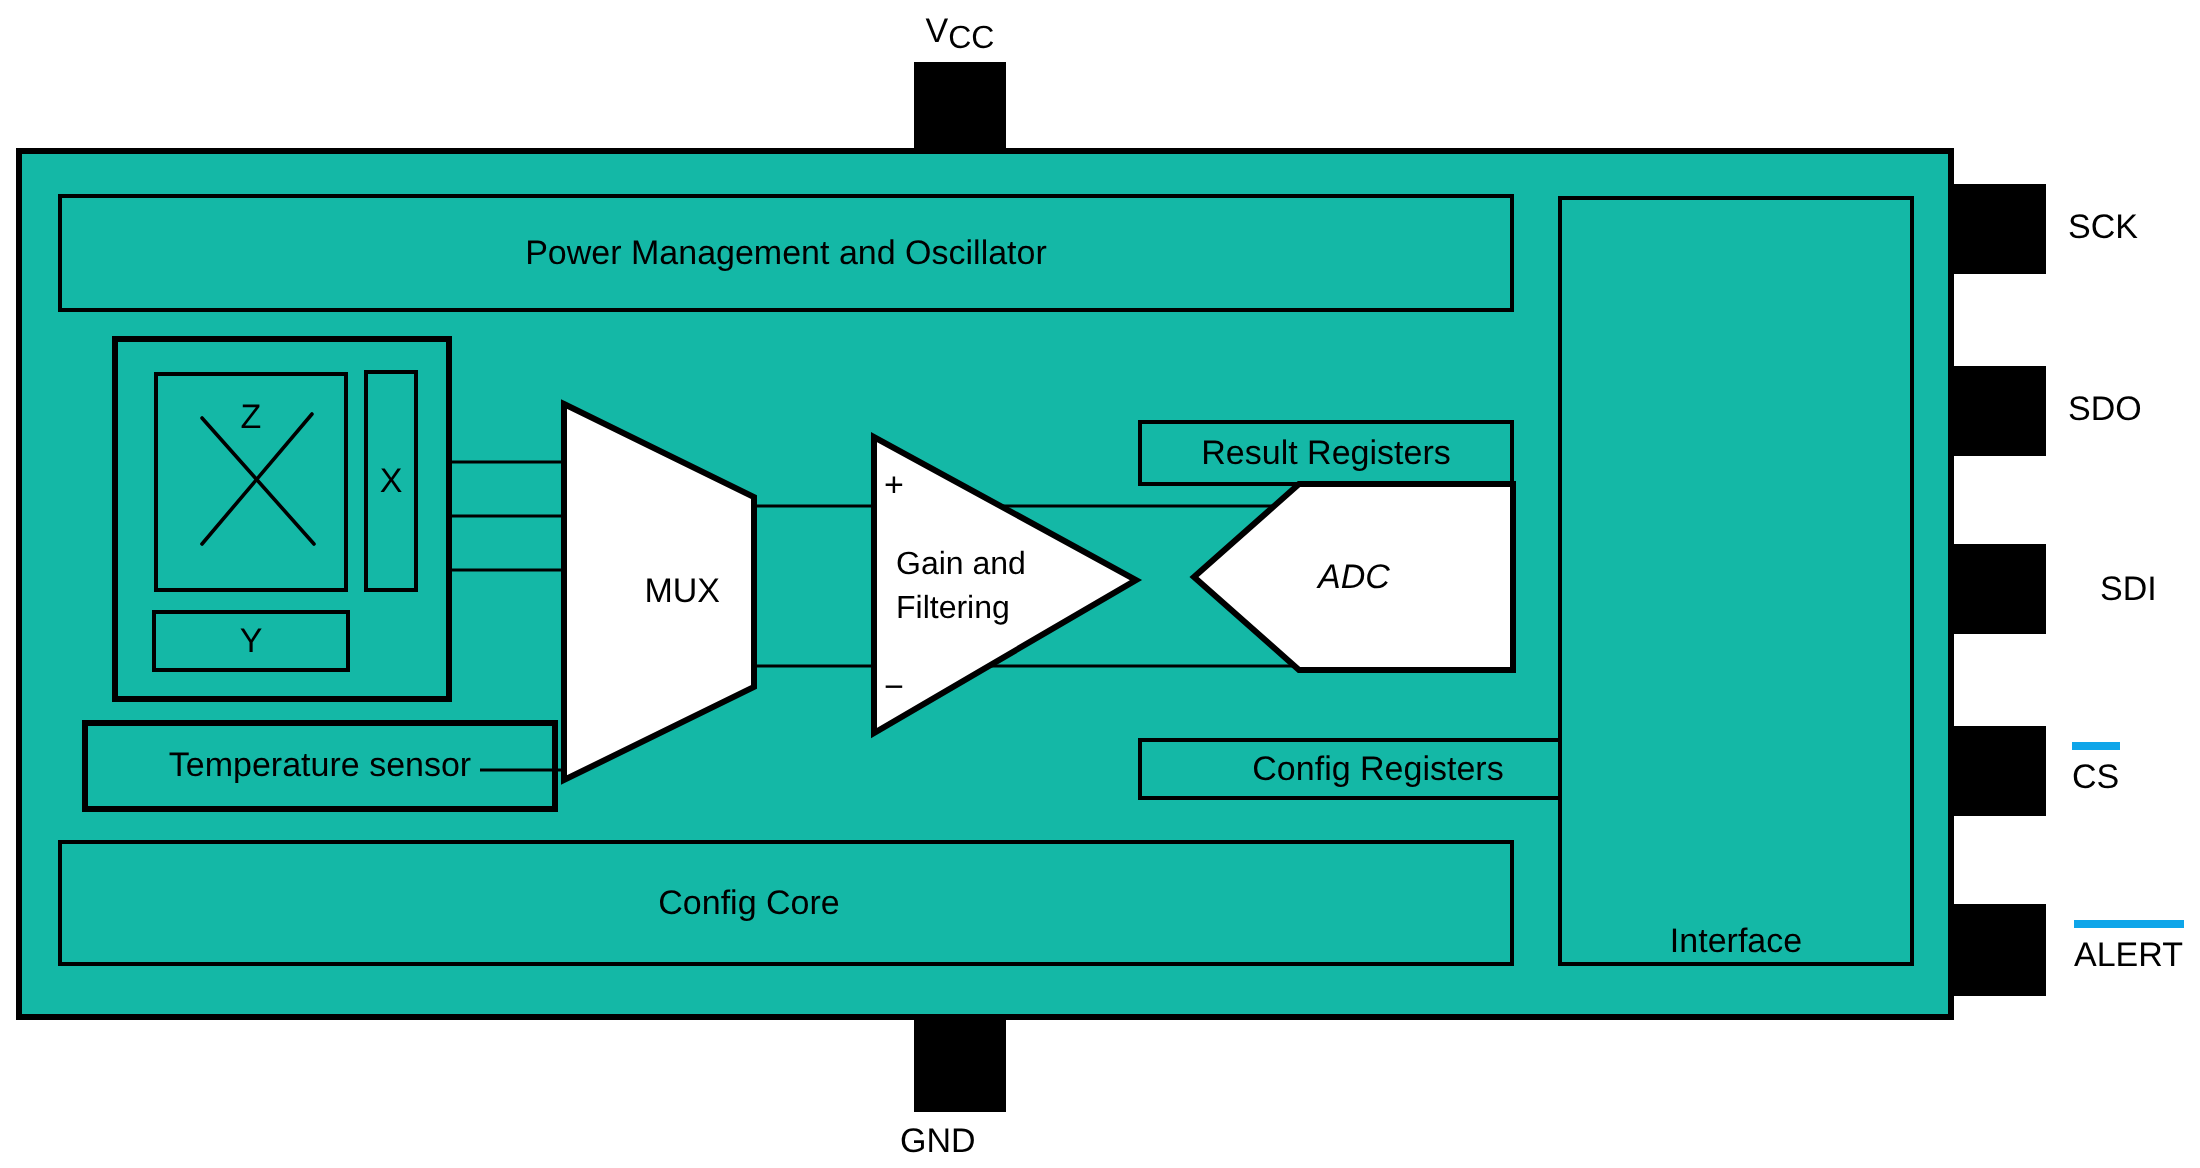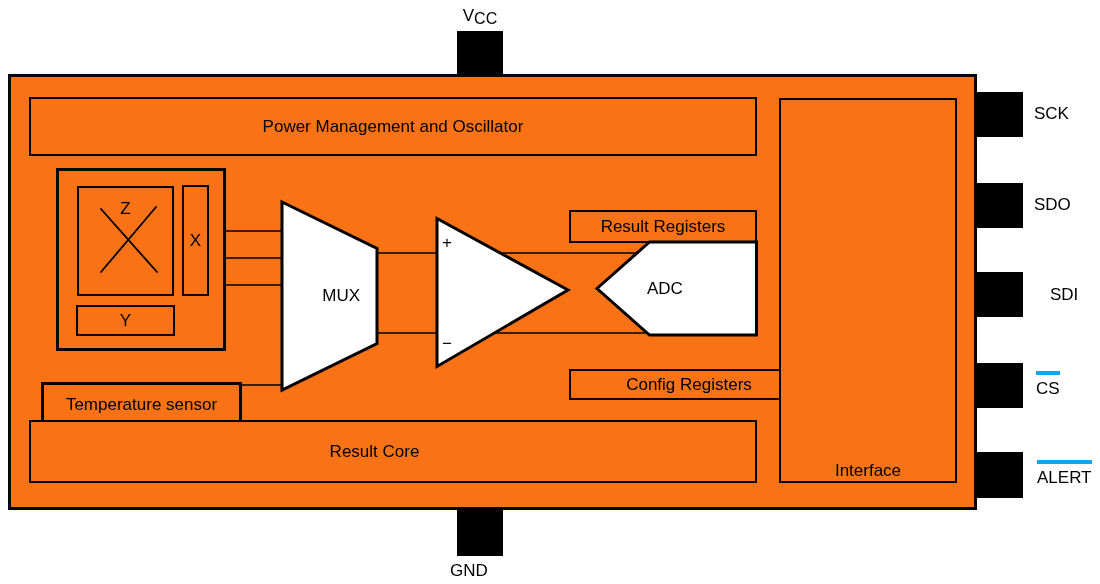--- a/index.html
+++ b/index.html
@@ -9,36 +9,36 @@
     font-family: "Liberation Sans", sans-serif;
     color: #000;
     position: relative;
     overflow: hidden;
   }
   .diagram { position: absolute; left: 0; top: 0; width: 1100px; height: 584px; background: #fff; }
 
   .box {
     position: absolute;
     border: 2px solid #000;
-    background: #f97316;
+    background: #14b8a6;
     display: flex;
     align-items: center;
     justify-content: center;
     font-size: 17px;
     z-index: 1;
     white-space: nowrap;
   }
 
   #chip-outline   { left: 8px;   top: 74px;  width: 969px; height: 436px; border-width: 3px; }
   #pm-box         { left: 29px;  top: 97px;  width: 728px; height: 59px; }
   #sensor-box     { left: 56px;  top: 168px; width: 170px; height: 183px; border-width: 3px; }
   #z-box          { left: 77px;  top: 186px; width: 97px;  height: 110px; }
   #x-box          { left: 182px; top: 185px; width: 27px;  height: 111px; }
   #y-box          { left: 76px;  top: 305px; width: 99px;  height: 31px; }
-  #temp-box       { left: 41px;  top: 382px; width: 201px; height: 46px; border-width: 3px; }
+  #temp-box       { left: 41px;  top: 360px; width: 238px; height: 46px; border-width: 3px; }
   #result-box     { left: 569px; top: 186px; width: 188px; height: 33px; margin-top: 24px; }
   #config-box     { left: 569px; top: 369px; width: 224px; height: 31px; padding-left: 16px; }
   #digital-box    { left: 29px;  top: 420px; width: 728px; height: 63px; padding-right: 37px; }
   #interface-box  { left: 779px; top: 98px;  width: 178px; height: 385px; align-items: flex-end; }
 
   .pin { position: absolute; background: #000; z-index: 2; }
   #pin-vcc   { left: 457px; top: 31px;  width: 46px; height: 44px; }
   #pin-gnd   { left: 457px; top: 510px; width: 46px; height: 46px; }
   #pin-sck   { left: 975px; top: 92px;  width: 48px; height: 45px; }
   #pin-sdo   { left: 975px; top: 183px; width: 48px; height: 45px; }
@@ -72,21 +72,21 @@
   #lbl-cs    { left: 1036px; top: 371px; }
   #lbl-alert { left: 1037px; top: 460px; }
   .overline {
     display: inline-block;
     border-top: 4px solid #0ea5e9;
     padding-top: 4px;
   }
 
   #lbl-z     { left: 77px;  top: 199px; width: 97px; text-align: center; }
   #lbl-mux   { left: 300px; top: 286px; width: 60px; text-align: right; }
-  #lbl-adc   { left: 647px; top: 279px; width: 60px; text-align: left; }
+  #lbl-adc   { left: 647px; top: 279px; width: 60px; text-align: center; font-style: italic; }
   #lbl-plus  { left: 442px; top: 233px; }
   #lbl-minus { left: 442px; top: 334px; }
   #lbl-gain  { left: 448px; top: 272px; font-size: 16px; line-height: 22px; }
   #lbl-gain span { display: block; }
 </style>
 </head>
 <body>
 
 <div class="diagram">
 
@@ -111,21 +111,21 @@
 
   <div class="box" id="result-box">
     <span>Result Registers</span>
   </div>
 
   <div class="box" id="config-box">
     <span>Config Registers</span>
   </div>
 
   <div class="box" id="digital-box">
-    <span>Result Core</span>
+    <span>Config Core</span>
   </div>
 
   <div class="box" id="interface-box">
     <span>Interface</span>
   </div>
 
   <div class="pin" id="pin-vcc"></div>
   <div class="pin" id="pin-gnd"></div>
   <div class="pin" id="pin-sck"></div>
   <div class="pin" id="pin-sdo"></div>
@@ -160,14 +160,18 @@
   <div class="lbl" id="lbl-sdo"><span>SDO</span></div>
   <div class="lbl" id="lbl-sdi"><span>SDI</span></div>
   <div class="lbl" id="lbl-cs"><span class="overline">CS</span></div>
   <div class="lbl" id="lbl-alert"><span class="overline">ALERT</span></div>
 
   <div class="lbl" id="lbl-z">Z</div>
   <div class="lbl" id="lbl-mux">MUX</div>
   <div class="lbl" id="lbl-adc">ADC</div>
   <div class="lbl" id="lbl-plus">+</div>
   <div class="lbl" id="lbl-minus">−</div>
+  <div class="lbl" id="lbl-gain">
+    <span>Gain and</span>
+    <span>Filtering</span>
+  </div>
 
 </div>
 
 </body></html>

